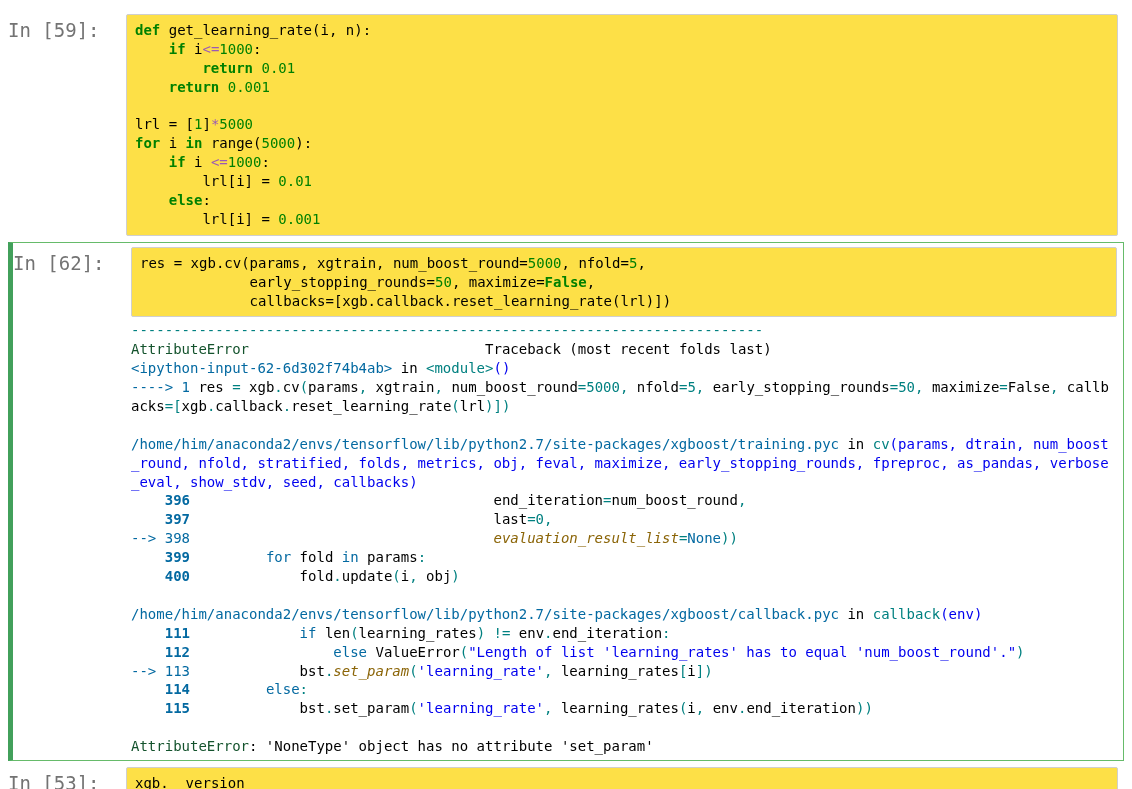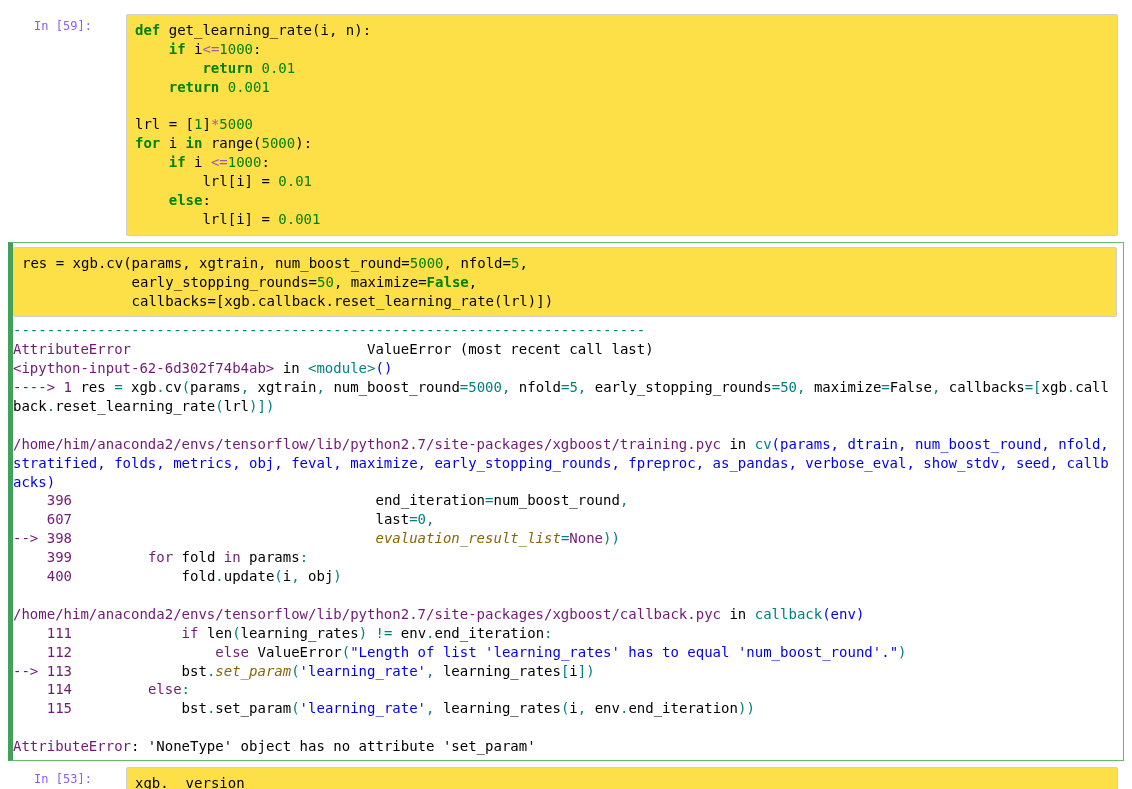--- a/index.html
+++ b/index.html
@@ -16,25 +16,25 @@
     margin: 2px 0;
   }
   .cell.selected {
     border: 1px solid #66BB6A;
     border-left: 5px solid #42A05B;
     background: #fff;
   }
   .prompt {
     width: 110px;
     flex-shrink: 0;
-    text-align: center;
+    text-align: left;
     padding: 5px 8px 0 0;
     font-family: monospace;
-    font-size: 12px;
-    color: #8b5cf6;
+    font-size: 19px;
+    color: #737373;
   }
   .cell-body {
     flex: 1;
     padding-right: 6px;
   }
   .input-area {
     border: 1px solid #cfcfcf;
     border-radius: 2px;
     background: #fde047;
     padding: 6px 8px;
@@ -50,26 +50,26 @@
     line-height: 1.35;
     white-space: pre-wrap;
     word-break: break-all;
     padding: 4px 0 0 0;
   }
   
   .kw { color: #008000; font-weight: bold; }   
   .num { color: #008000; }                      
   .op { color: #9b59b6; }
   
-  .tb-red { color: #701a75; text-align: center; }
-  .tb-green { color: #701a75; }
+  .tb-red { color: #14532d; text-align: center; }
+  .tb-green { color: #0369a1; }
   .tb-teal { color: #008080; }
   .tb-blue { color: #0000ee; }
   .tb-yel { color: #8B6508; font-style: italic; }
-  .tb-bold { font-weight: normal; }
+  .tb-bold { font-weight: bold; }
 </style>
 </head>
 <body>
 
 <div class="cell">
   <div class="prompt">In [59]:</div>
   <div class="cell-body">
     <div class="input-area"><span class="kw">def </span><span>get_learning_rate</span><span>(</span><span>i</span><span>,</span><span> n</span><span>)</span><span>:</span>
 <span>    </span><span class="kw">if </span><span>i</span><span class="op">&lt;=</span><span class="num">1000</span><span>:</span>
 <span>        </span><span class="kw">return </span><span class="num">0.01</span>
@@ -78,32 +78,33 @@
 <span>lrl </span><span>=</span><span> [</span><span class="num">1</span><span>]</span><span class="op">*</span><span class="num">5000</span>
 <span class="kw">for </span><span>i </span><span class="kw">in </span><span>range</span><span>(</span><span class="num">5000</span><span>)</span><span>:</span>
 <span>    </span><span class="kw">if </span><span>i </span><span class="op">&lt;=</span><span class="num">1000</span><span>:</span>
 <span>        lrl[i] </span><span>=</span><span> </span><span class="num">0.01</span>
 <span>    </span><span class="kw">else</span><span>:</span>
 <span>        lrl[i] </span><span>=</span><span> </span><span class="num">0.001</span></div>
   </div>
 </div>
 
 <div class="cell selected">
+  <div class="prompt">In [62]:</div>
   <div class="cell-body">
     <div class="input-area"><span>res </span><span>=</span><span> xgb</span><span>.</span><span>cv</span><span>(</span><span>params</span><span>,</span><span> xgtrain</span><span>,</span><span> num_boost_round</span><span>=</span><span class="num">5000</span><span>,</span><span> nfold</span><span>=</span><span class="num">5</span><span>,</span>
 <span>             early_stopping_rounds</span><span>=</span><span class="num">50</span><span>,</span><span> maximize</span><span>=</span><span class="kw">False</span><span>,</span>
 <span>             callbacks</span><span>=</span><span>[xgb</span><span>.</span><span>callback</span><span>.</span><span>reset_learning_rate</span><span>(</span><span>lrl</span><span>)])</span></div>
     <div class="output-area"><span class="tb-teal">---------------------------------------------------------------------------
-</span><span class="tb-red">AttributeError</span><span>                            ValueError (most recent call last)
+</span><span class="tb-red">AttributeError</span><span>                            Traceback (most recent folds last)
 </span><span class="tb-green">&lt;ipython-input-62-6d302f74b4ab&gt;</span><span> in </span><span class="tb-teal">&lt;module&gt;</span><span class="tb-blue">()</span>
 <span class="tb-green">----&gt; 1</span><span> res </span><span class="tb-teal">=</span><span> xgb</span><span class="tb-teal">.</span><span>cv</span><span class="tb-teal">(</span><span>params</span><span class="tb-teal">,</span><span> xgtrain</span><span class="tb-teal">,</span><span> num_boost_round</span><span class="tb-teal">=</span><span class="tb-teal">5000</span><span class="tb-teal">,</span><span> nfold</span><span class="tb-teal">=</span><span class="tb-teal">5</span><span class="tb-teal">,</span><span> early_stopping_rounds</span><span class="tb-teal">=</span><span class="tb-teal">50</span><span class="tb-teal">,</span><span> maximize</span><span class="tb-teal">=</span><span>False</span><span class="tb-teal">,</span><span> callbacks</span><span class="tb-teal">=</span><span class="tb-teal">[</span><span>xgb</span><span class="tb-teal">.</span><span>callback</span><span class="tb-teal">.</span><span>reset_learning_rate</span><span class="tb-teal">(</span><span>lrl</span><span class="tb-teal">)])</span>
 
 <span class="tb-green">/home/him/anaconda2/envs/tensorflow/lib/python2.7/site-packages/xgboost/training.pyc</span><span> in </span><span class="tb-teal">cv</span><span class="tb-blue">(params, dtrain, num_boost_round, nfold, stratified, folds, metrics, obj, feval, maximize, early_stopping_rounds, fpreproc, as_pandas, verbose_eval, show_stdv, seed, callbacks)</span>
 <span class="tb-green tb-bold">    396</span><span>                                    end_iteration</span><span class="tb-teal">=</span><span>num_boost_round</span><span class="tb-teal">,</span>
-<span class="tb-green tb-bold">    607</span><span>                                    last</span><span class="tb-teal">=</span><span class="tb-teal">0</span><span class="tb-teal">,</span>
+<span class="tb-green tb-bold">    397</span><span>                                    last</span><span class="tb-teal">=</span><span class="tb-teal">0</span><span class="tb-teal">,</span>
 <span class="tb-green">--&gt; 398</span><span class="tb-yel">                                    evaluation_result_list</span><span class="tb-teal">=</span><span class="tb-green">None</span><span class="tb-teal">))</span>
 <span class="tb-green tb-bold">    399</span><span>         </span><span class="tb-green">for</span><span> fold </span><span class="tb-green">in</span><span> params</span><span class="tb-teal">:</span>
 <span class="tb-green tb-bold">    400</span><span>             fold</span><span class="tb-teal">.</span><span>update</span><span class="tb-teal">(</span><span>i</span><span class="tb-teal">,</span><span> obj</span><span class="tb-teal">)</span>
 
 <span class="tb-green">/home/him/anaconda2/envs/tensorflow/lib/python2.7/site-packages/xgboost/callback.pyc</span><span> in </span><span class="tb-teal">callback</span><span class="tb-blue">(env)</span>
 <span class="tb-green tb-bold">    111</span><span>             </span><span class="tb-green">if</span><span> len</span><span class="tb-teal">(</span><span>learning_rates</span><span class="tb-teal">)</span><span> </span><span class="tb-teal">!=</span><span> env</span><span class="tb-teal">.</span><span>end_iteration</span><span class="tb-teal">:</span>
 <span class="tb-green tb-bold">    112</span><span>                 </span><span class="tb-green">else</span><span> ValueError</span><span class="tb-teal">(</span><span class="tb-blue">"Length of list 'learning_rates' has to equal 'num_boost_round'."</span><span class="tb-teal">)</span>
 <span class="tb-green">--&gt; 113</span><span>             bst</span><span class="tb-teal">.</span><span class="tb-yel">set_param</span><span class="tb-teal">(</span><span class="tb-blue">'learning_rate'</span><span class="tb-teal">,</span><span> learning_rates</span><span class="tb-teal">[</span><span>i</span><span class="tb-teal">])</span>
 <span class="tb-green tb-bold">    114</span><span>         </span><span class="tb-green">else</span><span class="tb-teal">:</span>
 <span class="tb-green tb-bold">    115</span><span>             bst</span><span class="tb-teal">.</span><span>set_param</span><span class="tb-teal">(</span><span class="tb-blue">'learning_rate'</span><span class="tb-teal">,</span><span> learning_rates</span><span class="tb-teal">(</span><span>i</span><span class="tb-teal">,</span><span> env</span><span class="tb-teal">.</span><span>end_iteration</span><span class="tb-teal">))</span>

